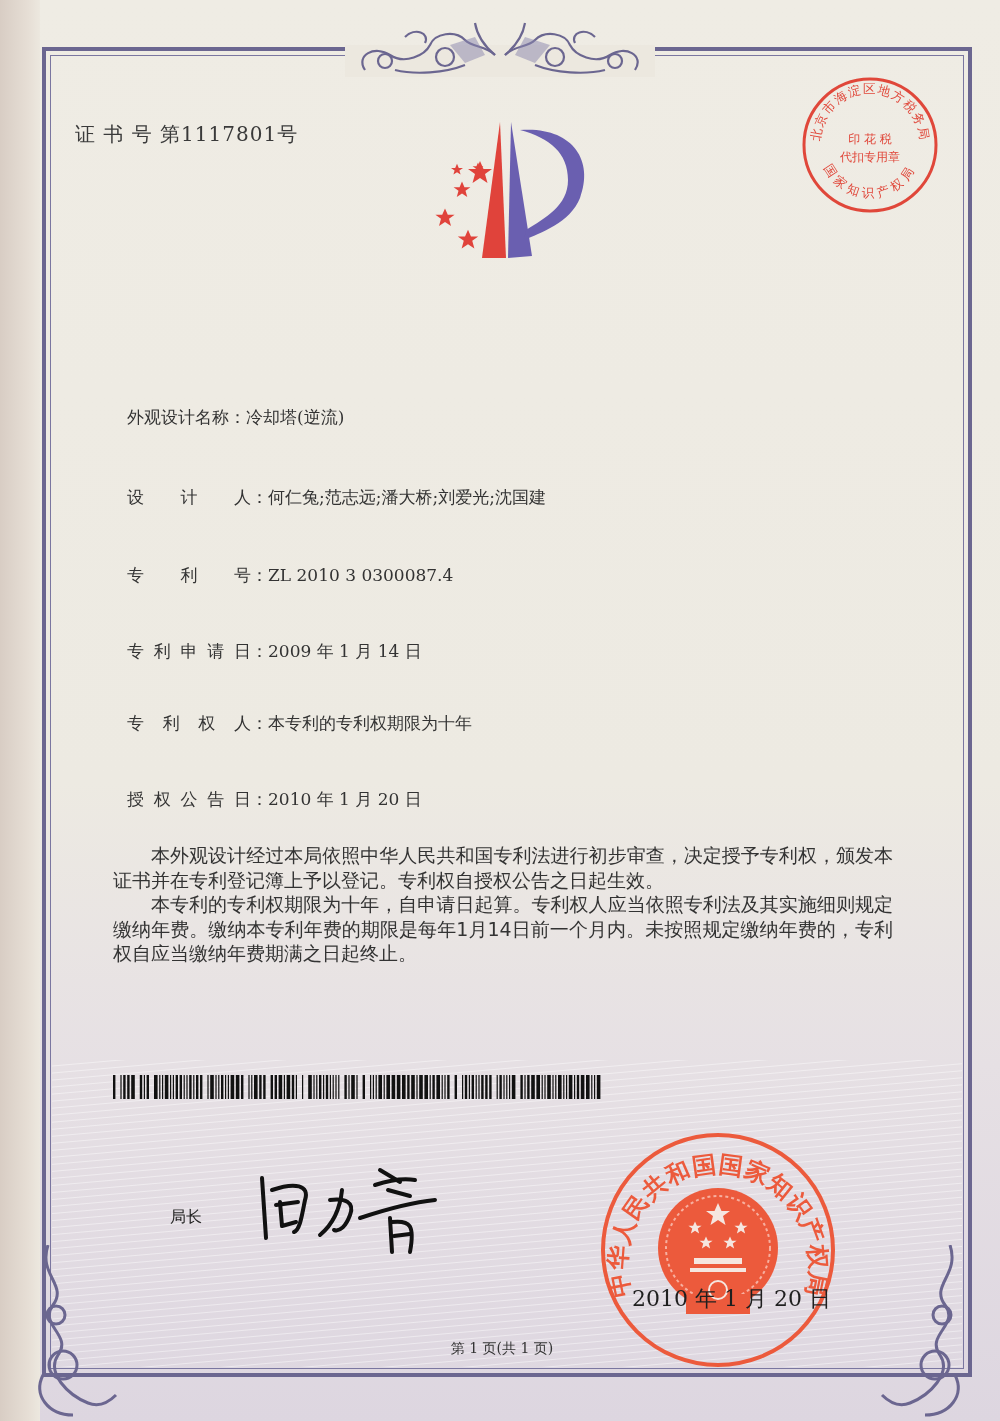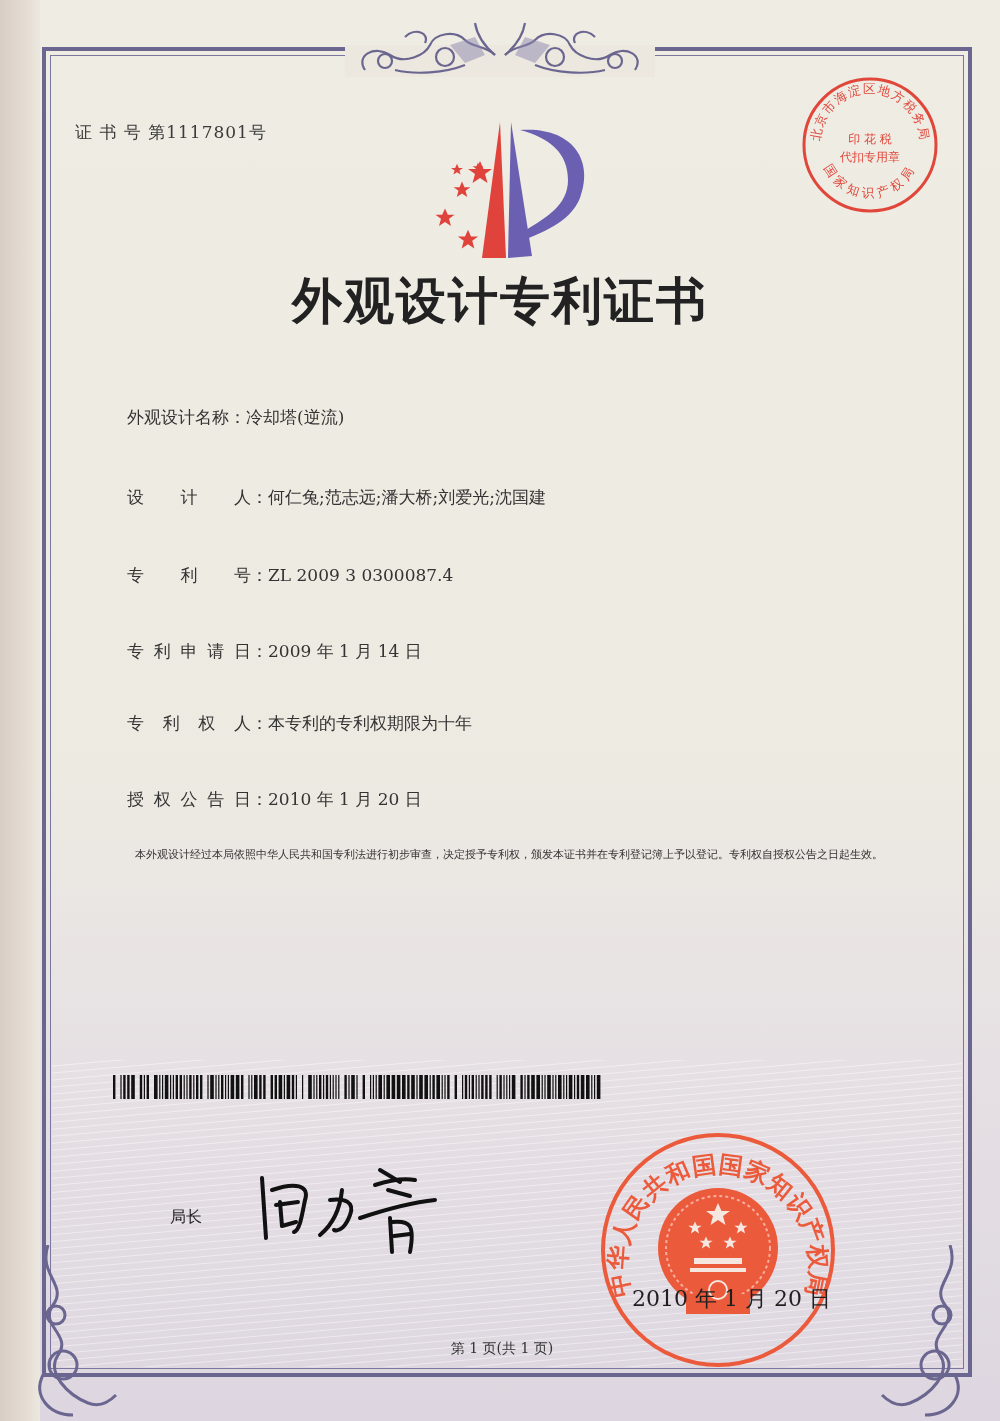--- a/index.html
+++ b/index.html
@@ -32,21 +32,21 @@
     opacity:.8;
   }
   .ornament-top {
     position:absolute; left:345px; top:15px; width:310px; height:62px;
   }
   .corner { position:absolute; width:90px; height:180px; }
   .corner.bl { left:28px; top:1245px; }
   .corner.br { left:880px; top:1245px; }
 
   .cert-no {
-    position:absolute; left:75px; top:121px; font-size:17px; letter-spacing:1px; color:#3a3a3a;
+    position:absolute; left:75px; top:121px; font-size:20px; letter-spacing:1px; color:#3a3a3a;
   }
   .logo { position:absolute; left:420px; top:118px; width:180px; height:140px; }
 
   .stamp-tax { position:absolute; left:800px; top:75px; width:140px; height:140px; }
 
   .title {
     position:absolute; left:0; width:1000px; top:268px; text-align:center;
     font-size:50px; font-weight:bold; letter-spacing:2px; color:#222;
     font-family:"DejaVu Sans","Liberation Sans",sans-serif;
   }
@@ -54,21 +54,21 @@
   .field {
     position:absolute; left:127px; font-size:17px; color:#333; white-space:nowrap;
   }
   .field .label { display:inline-block; }
   .field .value { display:inline-block; }
   .spread-3 { width:124px; display:inline-flex !important; justify-content:space-between; }
   .spread-5 { width:124px; display:inline-flex !important; justify-content:space-between; }
 
   .body-text {
     position:absolute; left:113px; width:780px; top:843px;
-    font-size:11px; line-height:24.5px; color:#333; text-align:justify;
+    font-size:19px; line-height:24.5px; color:#333; text-align:justify;
     font-family:"DejaVu Sans","Liberation Sans",sans-serif;
   }
   .body-text p { margin:0; text-indent:2em; }
 
   .barcode { position:absolute; left:113px; top:1075px; width:488px; height:24px; }
 
   .director-label {
     position:absolute; left:170px; top:1207px; font-size:16px; color:#222;
     font-family:"DejaVu Sans","Liberation Sans",sans-serif;
   }
@@ -161,40 +161,39 @@
     <text font-size="12.5" fill="#e0473a" font-family="DejaVu Sans, sans-serif" letter-spacing="1.5">
       <textPath href="#taxArcTop" startOffset="50%" text-anchor="middle">北京市海淀区地方税务局</textPath>
     </text>
     <text font-size="12.5" fill="#e0473a" font-family="DejaVu Sans, sans-serif" letter-spacing="4">
       <textPath href="#taxArcBot" startOffset="50%" text-anchor="middle">国家知识产权局</textPath>
     </text>
     <text x="70" y="68" text-anchor="middle" font-size="12" fill="#e0473a" font-family="DejaVu Sans, sans-serif">印 花 税</text>
     <text x="70" y="86" text-anchor="middle" font-size="12" fill="#e0473a" font-family="DejaVu Sans, sans-serif">代扣专用章</text>
   </svg>
 
-  <div class="title">外观设计专利证书</div>
 
   <div class="field" style="top:406px;">
     <span class="label">外观设计名称：</span><span class="value">冷却塔(逆流)</span>
   </div>
 
   <div class="field" style="top:486px;">
     <span class="label spread-3">
       <span>设</span>
         <span>计</span>
         <span>人</span>
     </span><span>：</span><span class="value">何仁兔;范志远;潘大桥;刘爱光;沈国建</span>
   </div>
 
   <div class="field" style="top:564px;">
     <span class="label spread-3">
       <span>专</span>
         <span>利</span>
         <span>号</span>
-    </span><span>：</span><span class="value">ZL 2009 3 0300087.4</span>
+    </span><span>：</span><span class="value">ZL 2010 3 0300087.4</span>
   </div>
 
   <div class="field" style="top:640px;">
     <span class="label spread-5">
       <span>专</span>
         <span>利</span>
         <span>申</span>
         <span>请</span>
         <span>日</span>
     </span><span>：</span><span class="value">2009 年 1 月 14 日</span>
@@ -214,20 +213,21 @@
       <span>授</span>
         <span>权</span>
         <span>公</span>
         <span>告</span>
         <span>日</span>
     </span><span>：</span><span class="value">2010 年 1 月 20 日</span>
   </div>
 
   <div class="body-text">
     <p>本外观设计经过本局依照中华人民共和国专利法进行初步审查，决定授予专利权，颁发本证书并在专利登记簿上予以登记。专利权自授权公告之日起生效。</p>
+    <p>本专利的专利权期限为十年，自申请日起算。专利权人应当依照专利法及其实施细则规定缴纳年费。缴纳本专利年费的期限是每年1月14日前一个月内。未按照规定缴纳年费的，专利权自应当缴纳年费期满之日起终止。</p>
   </div>
 
   <svg class="barcode" viewBox="0 0 488 24" preserveAspectRatio="none">
     <g fill="#111" id="bars">
         <rect x="0" y="0" width="2.4" height="24"></rect>
         <rect x="7.4" y="0" width="1.2" height="24"></rect>
         <rect x="10.2" y="0" width="2.4" height="24"></rect>
         <rect x="14.2" y="0" width="2.4" height="24"></rect>
         <rect x="18.2" y="0" width="3.6" height="24"></rect>
         <rect x="26.799999999999997" y="0" width="2.4" height="24"></rect>

